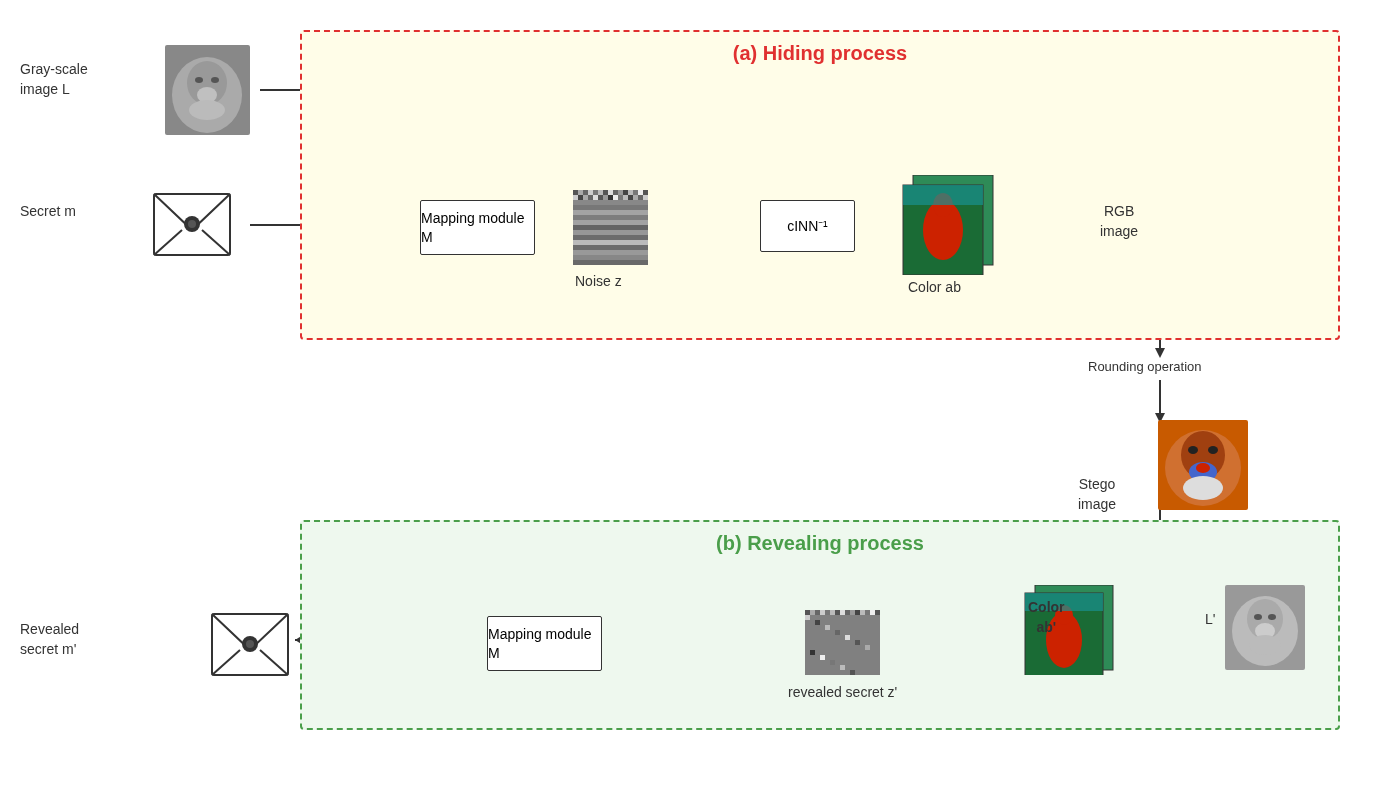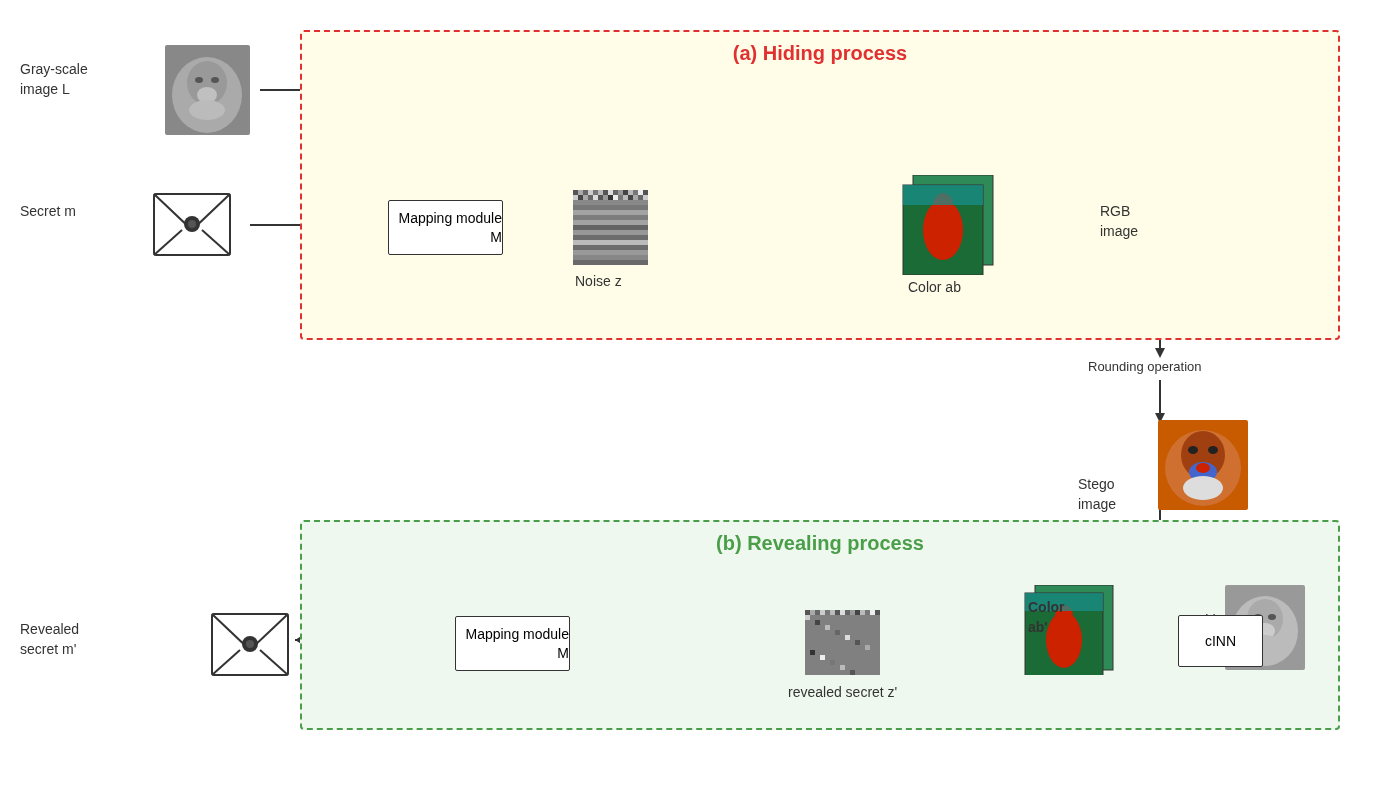--- a/index.html
+++ b/index.html
@@ -69,31 +69,32 @@
 
     
     .process-box {
       position: absolute;
       background: #fff;
       border: 1.5px solid #333;
       border-radius: 2px;
       display: flex;
       align-items: center;
       justify-content: center;
-      text-align: right;
+      text-align: left;
       font-size: 14px;
       line-height: 1.3;
+      margin-left: 32px;
     }
 
     
     .label {
       position: absolute;
       font-size: 14px;
       color: #333;
-      text-align: left;
+      text-align: center;
       line-height: 1.4;
     }
 
     
     .arrows-svg {
       position: absolute;
       top: 0;
       left: 0;
       width: 100%;
       height: 100%;
@@ -245,20 +246,23 @@
     <rect x="0" y="40" width="75" height="5" fill="#999" opacity="0.9"></rect>
     <rect x="0" y="45" width="75" height="5" fill="#444" opacity="0.4"></rect>
     <rect x="0" y="50" width="75" height="5" fill="#ddd" opacity="0.6"></rect>
     <rect x="0" y="55" width="75" height="5" fill="#666" opacity="0.8"></rect>
     <rect x="0" y="60" width="75" height="5" fill="#aaa" opacity="0.5"></rect>
     <rect x="0" y="65" width="75" height="5" fill="#888" opacity="0.7"></rect>
     <rect x="0" y="70" width="75" height="5" fill="#555" opacity="0.6"></rect>
   </svg>
   <div class="label" style="left:565px; top:252px;">Noise z</div>
 
+  <div class="process-box" style="left:718px; top:180px; width:95px; height:52px;">
+    <span>cINN⁻¹</span>
+  </div>
 
   <svg style="position:absolute; left:888px; top:155px; width:105px; height:100px;">
 
     <rect x="15" y="0" width="80" height="90" fill="#2e8b57" stroke="#333" stroke-width="1"></rect>
 
     <rect x="5" y="10" width="80" height="90" fill="#1a6b35" stroke="#333" stroke-width="1"></rect>
 
     <ellipse cx="45" cy="55" rx="20" ry="30" fill="#cc2200"></ellipse>
     <ellipse cx="45" cy="30" rx="10" ry="12" fill="#cc2200"></ellipse>
 
@@ -300,23 +304,20 @@
   <svg style="position:absolute; left:1215px; top:565px; width:80px; height:85px;">
     <rect width="80" height="85" fill="#999" rx="2"></rect>
     <ellipse cx="40" cy="46" rx="33" ry="35" fill="#bbb"></ellipse>
     <ellipse cx="40" cy="34" rx="18" ry="20" fill="#aaa"></ellipse>
     <ellipse cx="33" cy="32" rx="4" ry="3" fill="#555"></ellipse>
     <ellipse cx="47" cy="32" rx="4" ry="3" fill="#555"></ellipse>
     <ellipse cx="40" cy="46" rx="10" ry="8" fill="#ccc"></ellipse>
     <ellipse cx="40" cy="60" rx="16" ry="10" fill="#bbb"></ellipse>
   </svg>
 
-  <div class="process-box" style="left:1168px; top:595px; width:85px; height:52px;">
-    <span>cINN</span>
-  </div>
 
   <svg style="position:absolute; left:795px; top:590px; width:75px; height:65px;">
     <rect width="75" height="65" fill="#888"></rect>
     <rect x="0" y="0" width="5" height="5" fill="#555"></rect>
     <rect x="5" y="0" width="5" height="5" fill="#aaa"></rect>
     <rect x="10" y="0" width="5" height="5" fill="#666"></rect>
     <rect x="15" y="0" width="5" height="5" fill="#ccc"></rect>
     <rect x="20" y="0" width="5" height="5" fill="#777"></rect>
     <rect x="25" y="0" width="5" height="5" fill="#bbb"></rect>
     <rect x="30" y="0" width="5" height="5" fill="#555"></rect>

